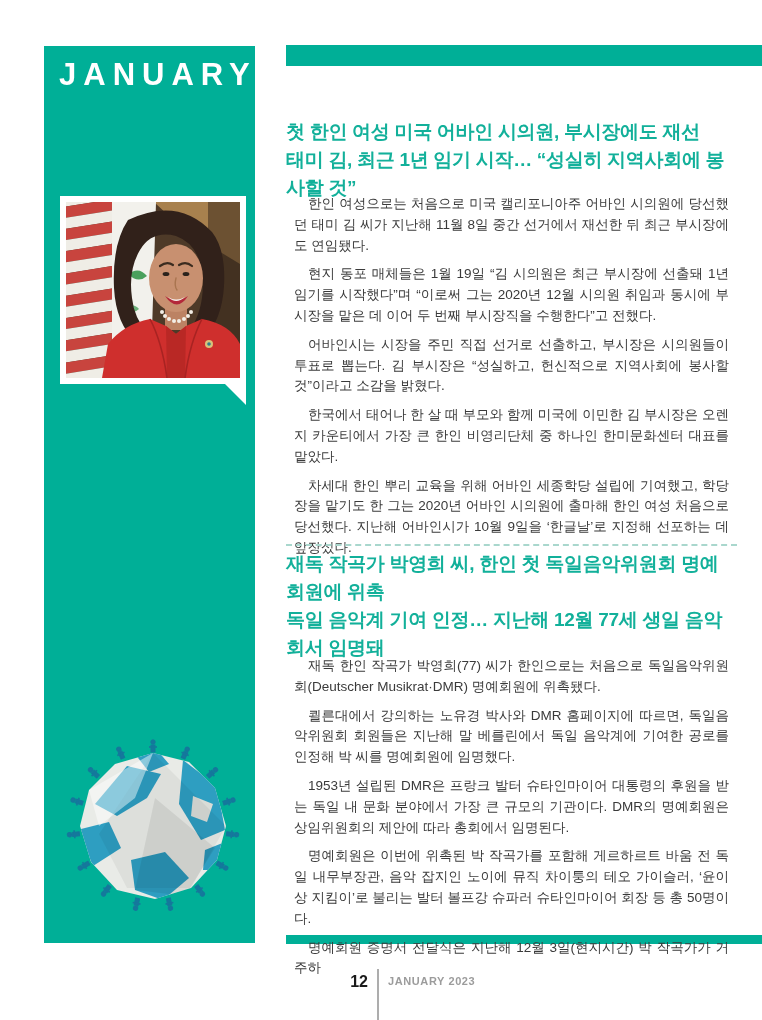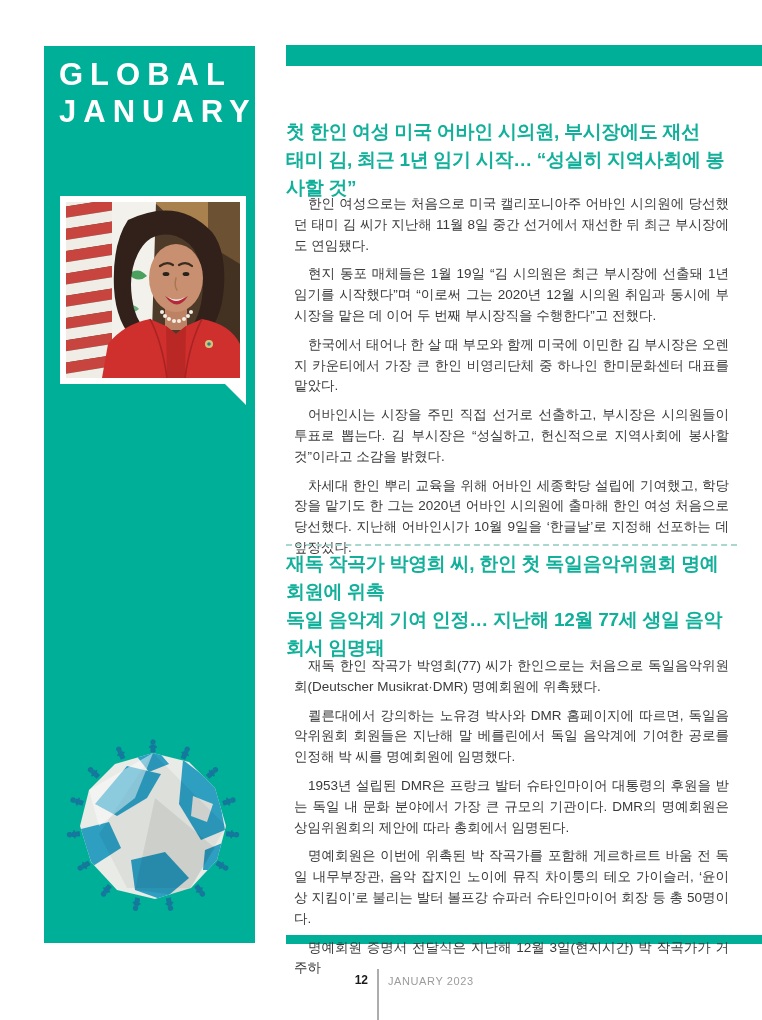--- a/index.html
+++ b/index.html
@@ -32,33 +32,32 @@
   .art2-head { top:550px; }
   .bodytext { font-size:13.5px; line-height:20.8px; color:#3a3a3a; text-align:justify; }
   .bodytext p { text-indent:14px; margin:8px; }
   .art1-body { top:186px; }
   .art2-body { top:648px; }
   .dashed-sep { position:absolute; left:286px; top:544px; width:451px; height:0;
                 border-top:2px dashed #A9D7CD; }
 
   
   .footer-pagenum { position:absolute; left:336px; top:973px; width:32px; text-align:right;
-                    font-size:12px; font-weight:bold; color:#1a1a1a; }
+                    font-size:16px; font-weight:bold; color:#1a1a1a; }
   .footer-rule { position:absolute; left:377px; top:969px; width:2px; height:51px; background:#ADADAD; }
-  .footer-issue { position:absolute; left:388px; top:975px; font-size:11px; font-weight:normal;
+  .footer-issue { position:absolute; left:388px; top:975px; font-size:11px; font-weight:bold;
                   color:#9C9C9C; letter-spacing:0.6px; }
 </style>
 </head>
 <body>
 
 <div class="page">
 
   <aside class="sidebar">
     <div class="brand">
-      <div>GLOBAL</div>
       <div>JANUARY</div>
     </div>
 
     <div class="photo-bubble">
       <svg viewBox="0 0 174 176" aria-hidden="true">
         <defs>
           <clipPath id="flagClip">
               <rect x="0" y="0" width="46" height="176"></rect>
             </clipPath>
           <clipPath id="photoClip">
@@ -247,22 +246,22 @@
   <div class="top-bar"></div>
   <div class="bottom-bar"></div>
 
   <h2 class="article-col headline art1-head">
     <div>첫 한인 여성 미국 어바인 시의원, 부시장에도 재선</div>
     <div>태미 김, 최근 1년 임기 시작… “성실히 지역사회에 봉사할 것”</div>
   </h2>
   <div class="article-col bodytext art1-body">
     <p>한인 여성으로는 처음으로 미국 캘리포니아주 어바인 시의원에 당선했던 태미 김 씨가 지난해 11월 8일 중간 선거에서 재선한 뒤 최근 부시장에도 연임됐다.</p>
     <p>현지 동포 매체들은 1월 19일 “김 시의원은 최근 부시장에 선출돼 1년 임기를 시작했다”며 “이로써 그는 2020년 12월 시의원 취임과 동시에 부시장을 맡은 데 이어 두 번째 부시장직을 수행한다”고 전했다.</p>
+    <p>어바인시는 시장을 주민 직접 선거로 선출하고, 부시장은 시의원들이 투표로 뽑는다. 김 부시장은 “성실하고, 헌신적으로 지역사회에 봉사할 것”이라고 소감을 밝혔다.</p>
     <p>한국에서 태어나 한 살 때 부모와 함께 미국에 이민한 김 부시장은 오렌지 카운티에서 가장 큰 한인 비영리단체 중 하나인 한미문화센터 대표를 맡았다.</p>
-    <p>어바인시는 시장을 주민 직접 선거로 선출하고, 부시장은 시의원들이 투표로 뽑는다. 김 부시장은 “성실하고, 헌신적으로 지역사회에 봉사할 것”이라고 소감을 밝혔다.</p>
     <p>차세대 한인 뿌리 교육을 위해 어바인 세종학당 설립에 기여했고, 학당장을 맡기도 한 그는 2020년 어바인 시의원에 출마해 한인 여성 처음으로 당선했다. 지난해 어바인시가 10월 9일을 ‘한글날’로 지정해 선포하는 데 앞장섰다.</p>
   </div>
 
   <div class="dashed-sep"></div>
 
   <h2 class="article-col headline art2-head">
     <div>재독 작곡가 박영희 씨, 한인 첫 독일음악위원회 명예회원에 위촉</div>
     <div>독일 음악계 기여 인정… 지난해 12월 77세 생일 음악회서 임명돼</div>
   </h2>
   <div class="article-col bodytext art2-body">

